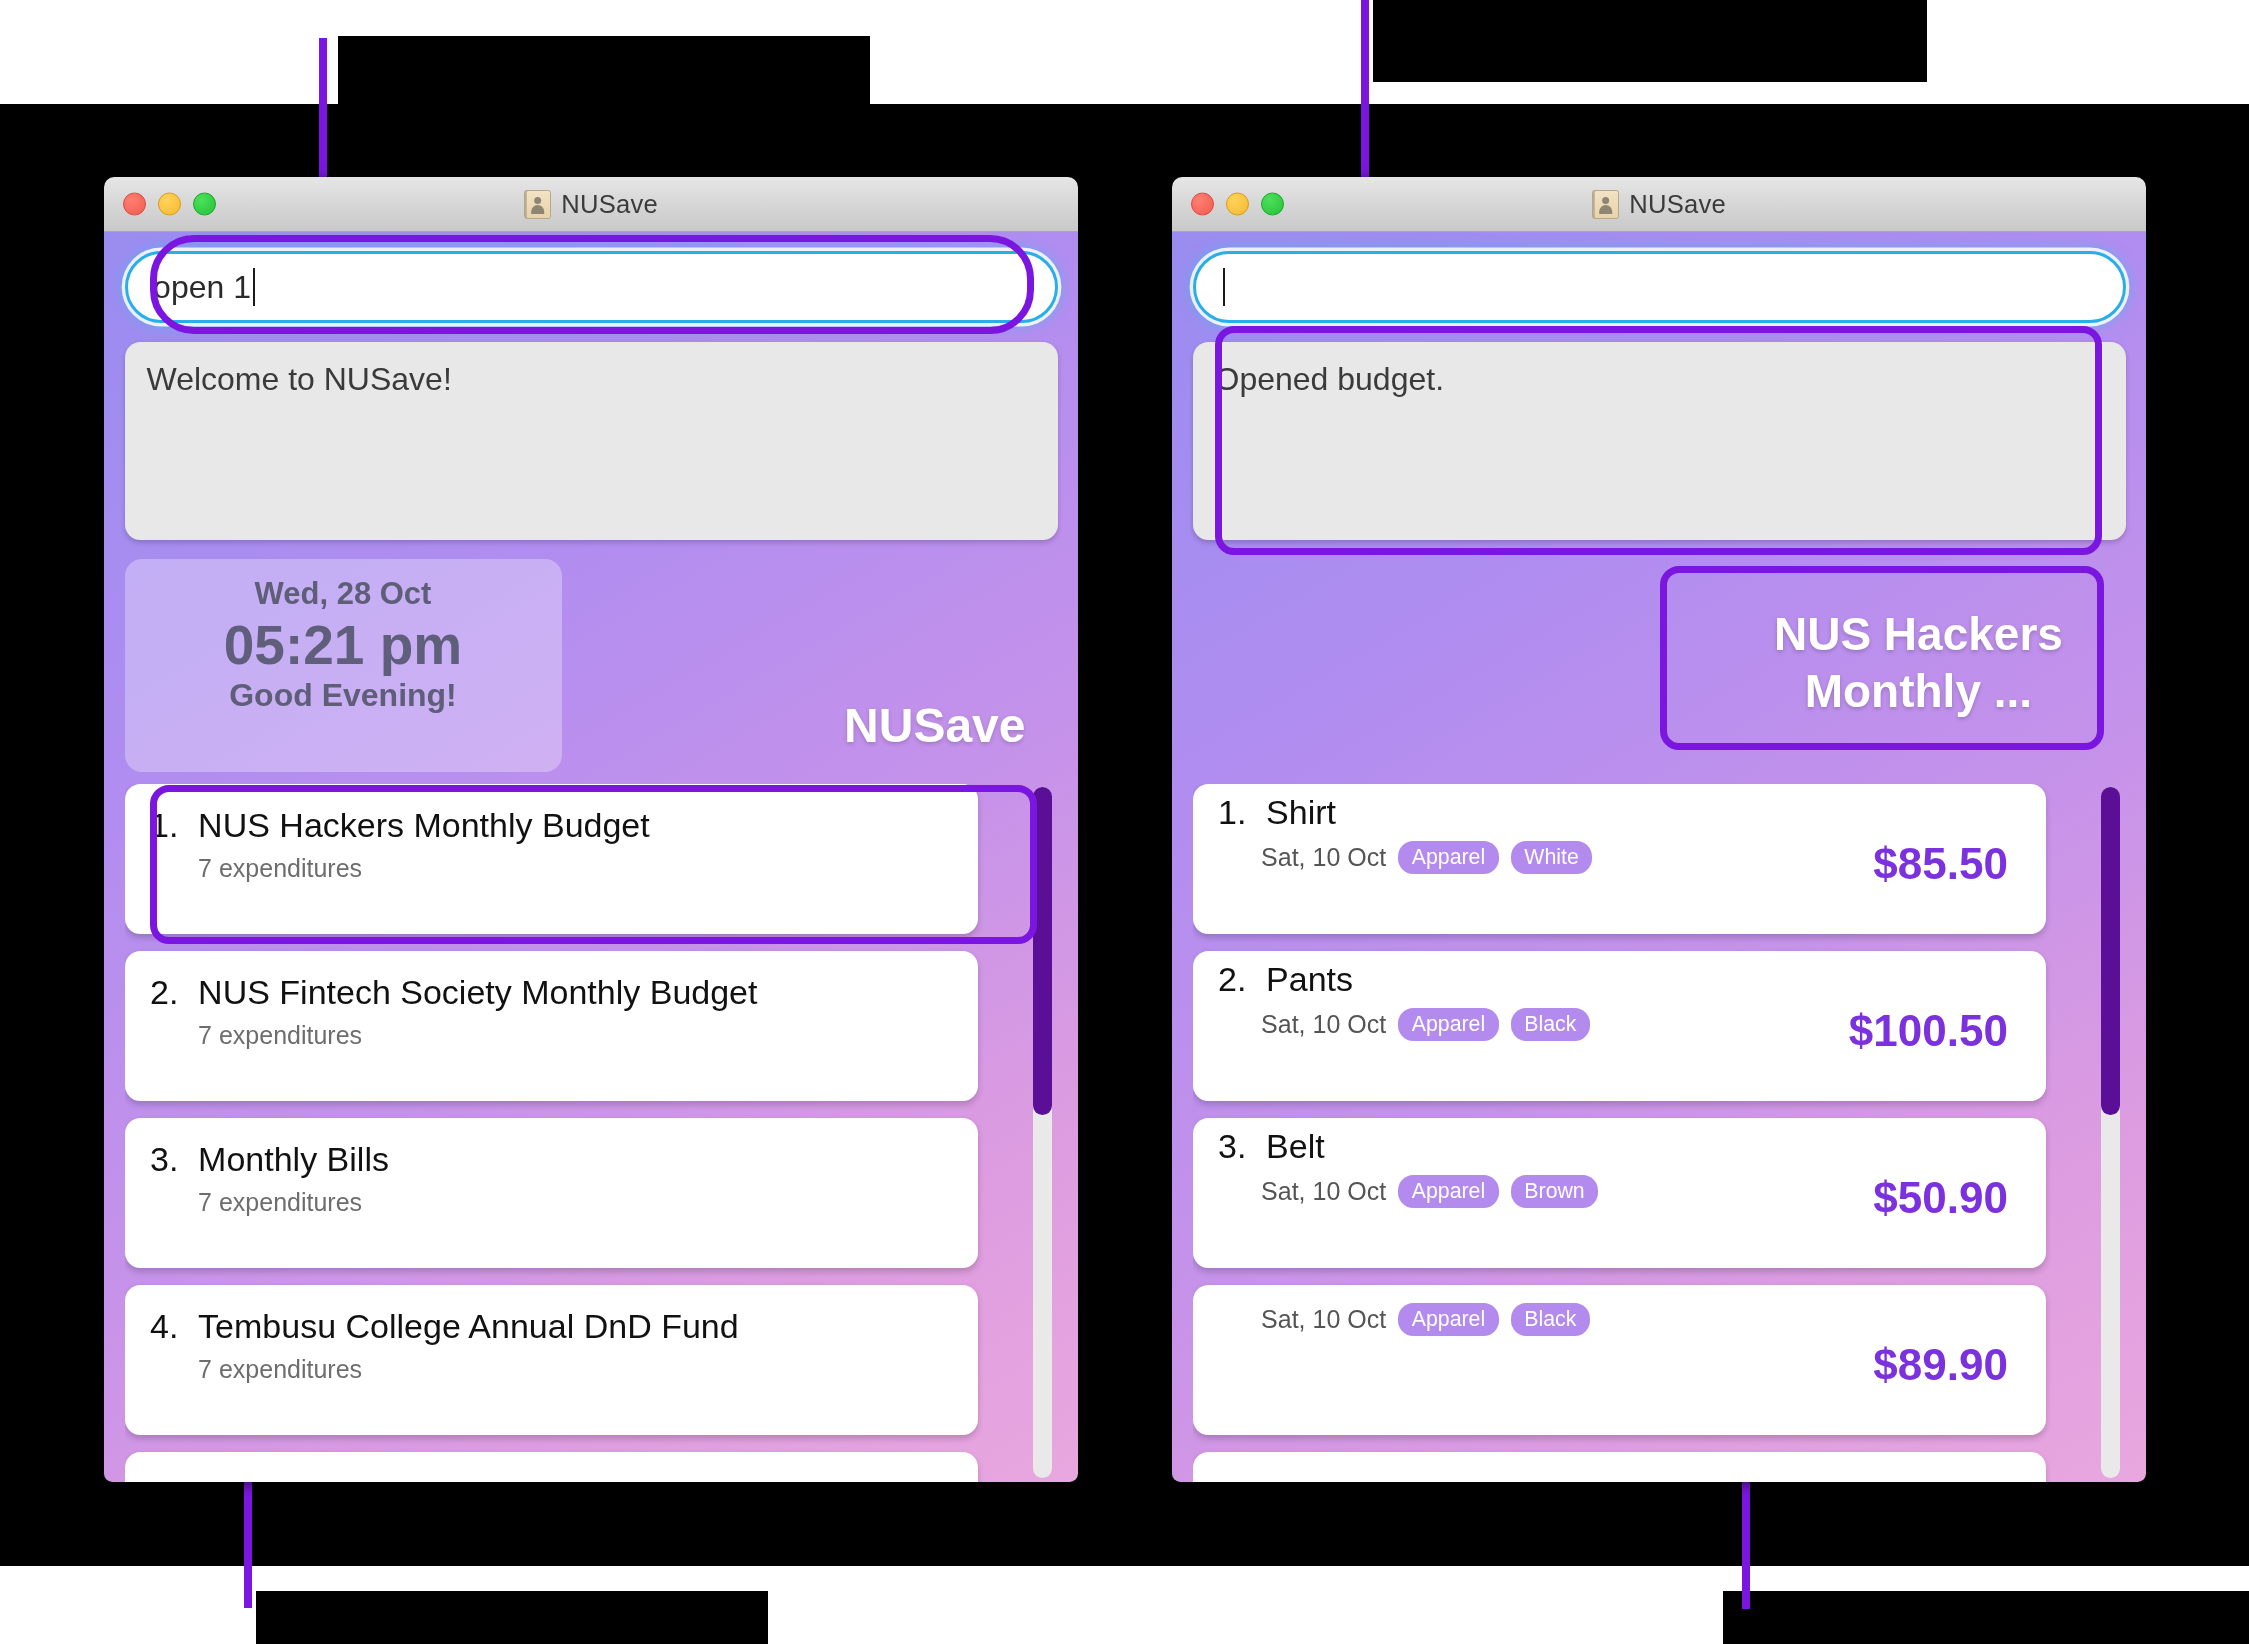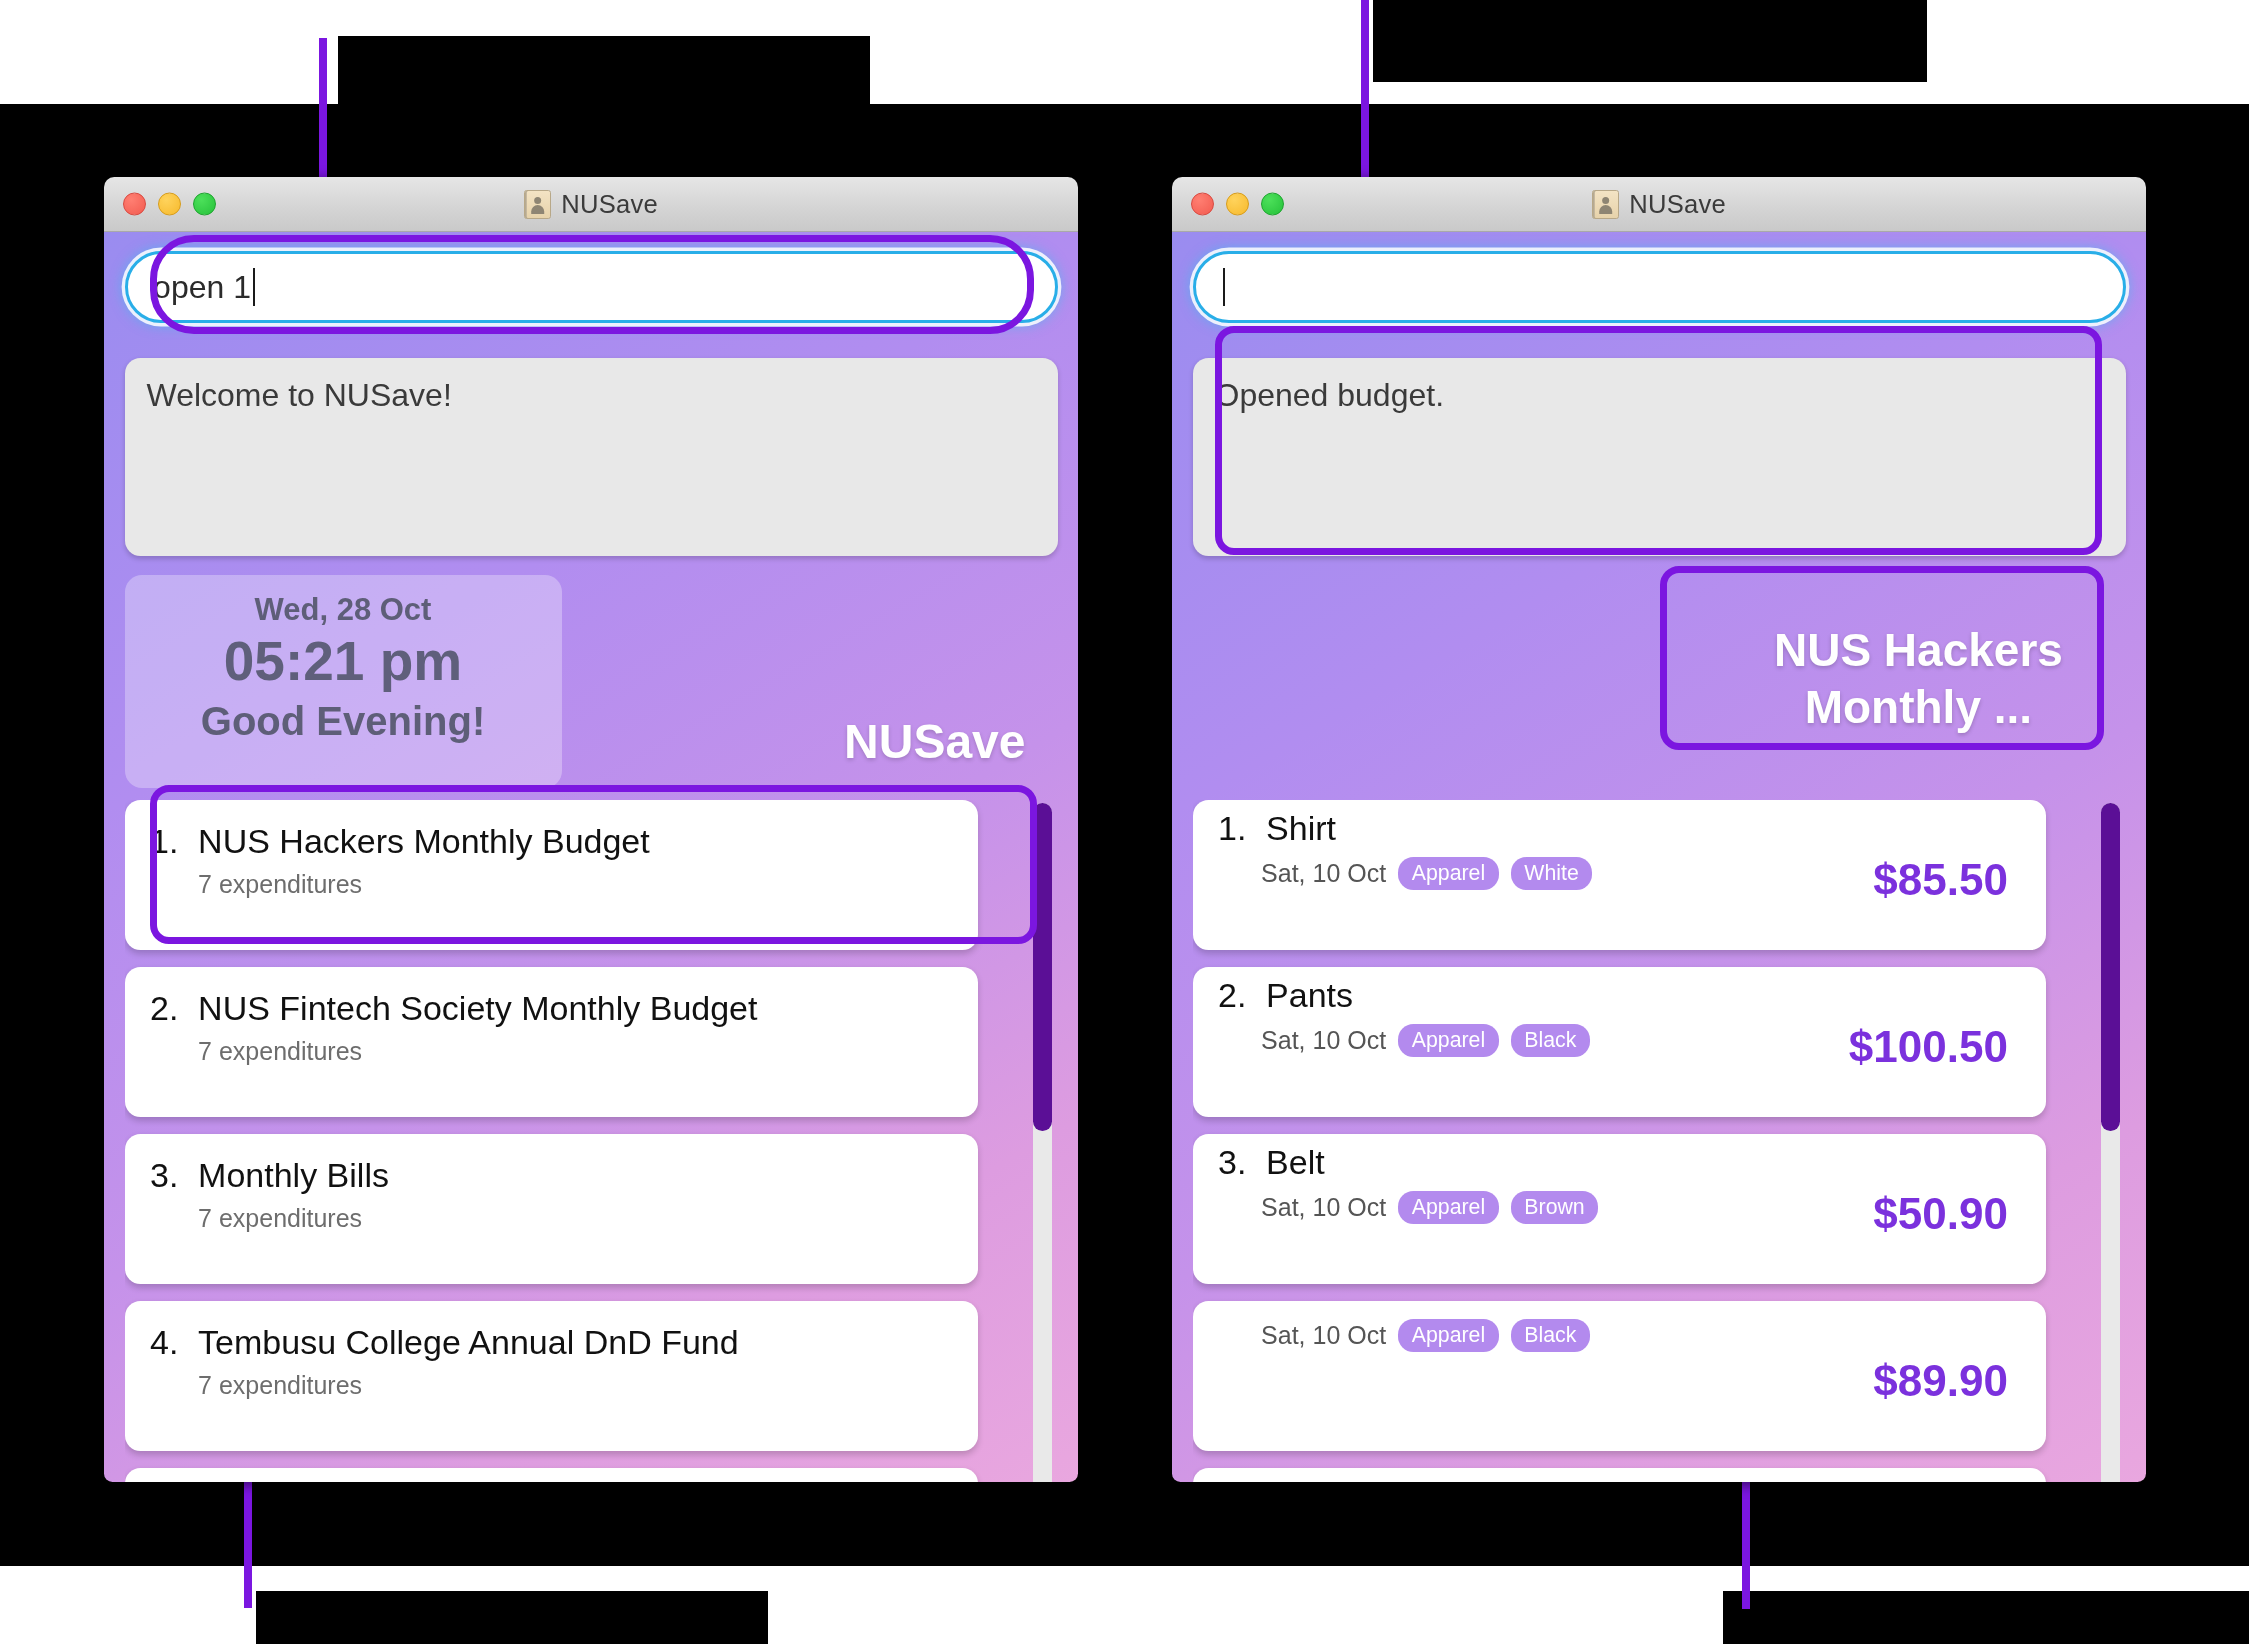--- a/index.html
+++ b/index.html
@@ -146,21 +146,21 @@
     display: inline-block;
     width: 2.6px;
     height: 38px;
     background: #1a1a1a;
     margin-left: 1.7px;
     vertical-align: middle;
   }
 
   
   .feedback-box {
-    margin-top: 35px;
+    margin-top: 19px;
     height: 198px;
     border-radius: 15.4px;
     background: #e8e8e8;
     box-shadow: 0 2.6px 5.1px rgba(0,0,0,0.18);
     padding: 19px 22px;
   }
   .feedback-text {
     font-size: 32px;
     color: #3a3a3a;
   }
@@ -188,24 +188,24 @@
   }
   .info-line-big {
     font-size: 55px;
     font-weight: bold;
     color: #5f5f7b;
     margin-top: 5.1px;
     line-height: 1.05;
   }
   .info-line-big.amount { color: #f25a74; }
   .info-line-bottom {
-    font-size: 40px;
+    font-size: 32px;
     color: #5e5e78;
     font-weight: 600;
-    margin-top: 8px;
+    margin-top: 2px;
   }
   .info-line-bottom.right-align {
     text-align: right;
     padding-right: 32px;
     color: #6a6a80;
   }
 
   .brand-logo {
     position: absolute;
     right: 32px;

